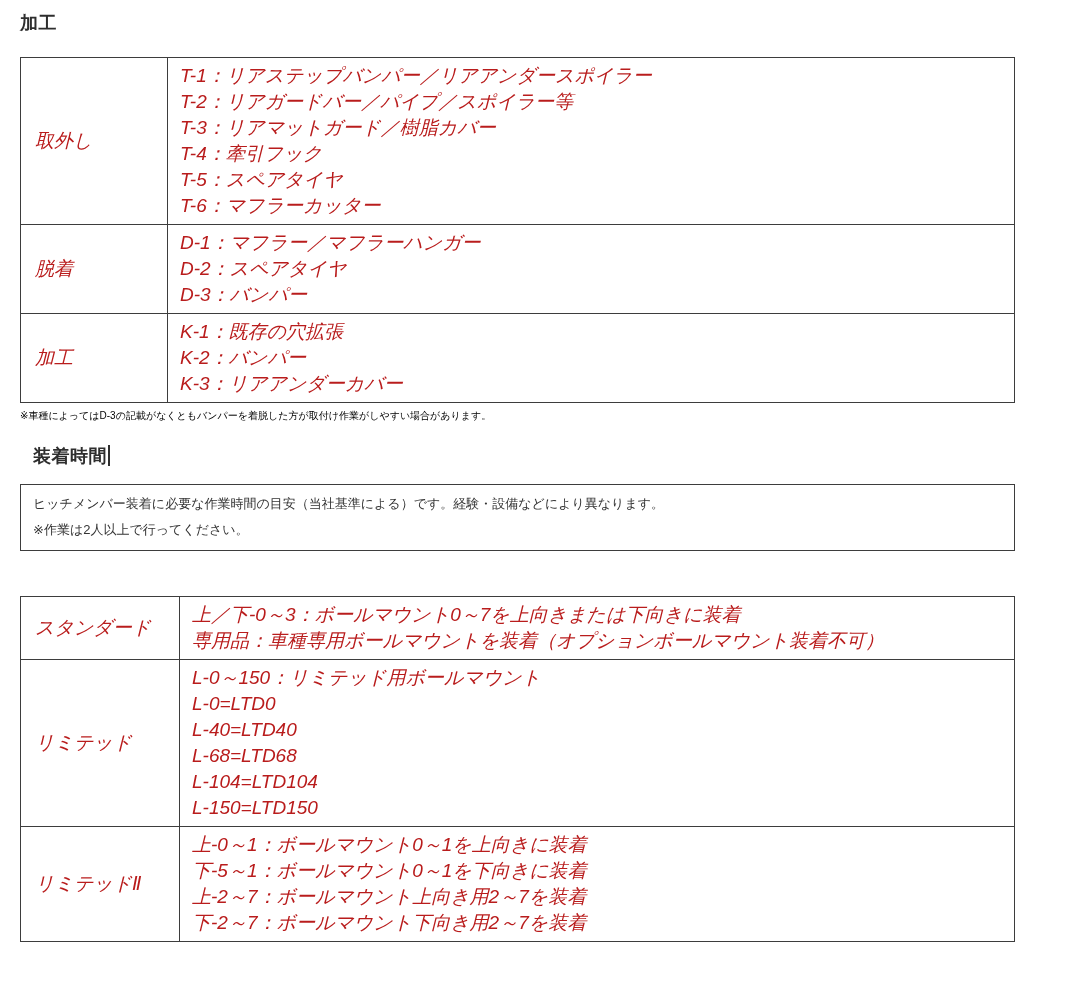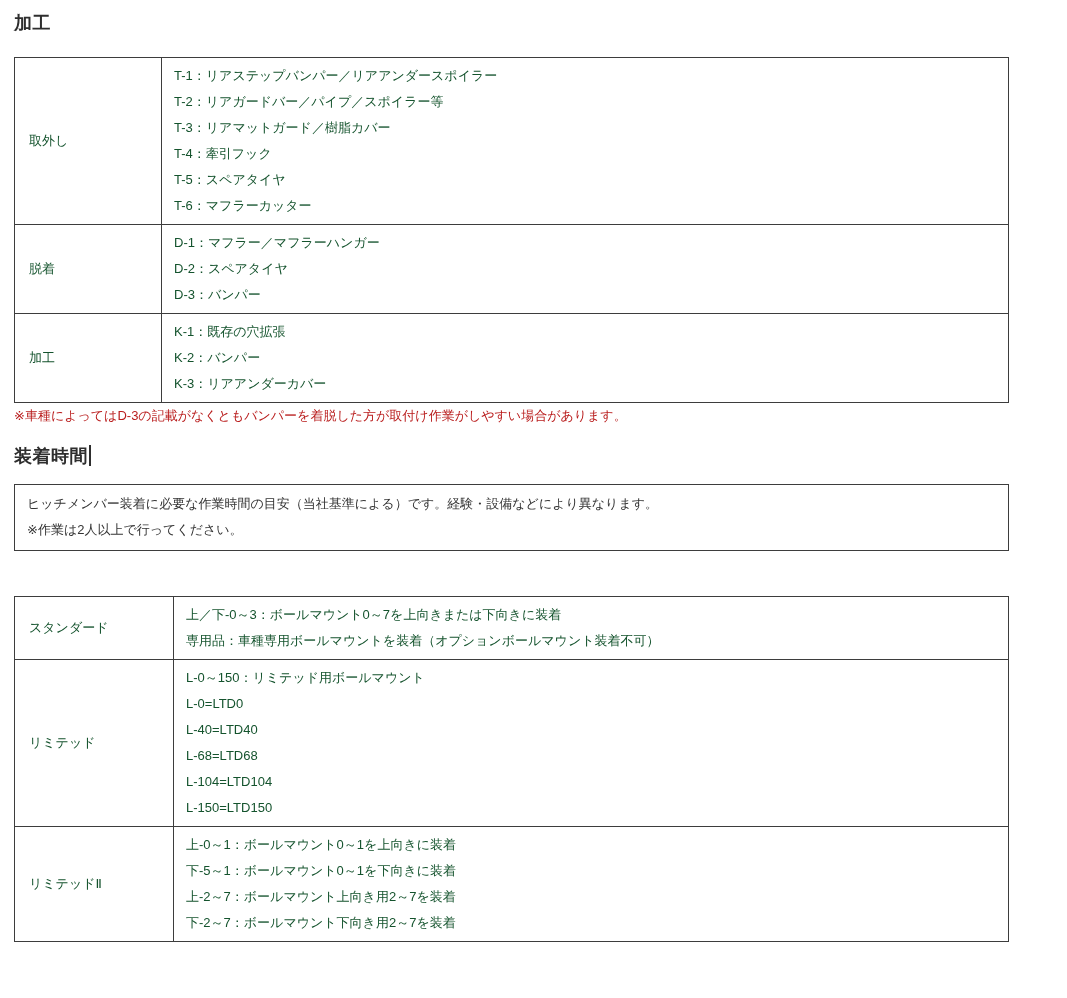--- a/index.html
+++ b/index.html
@@ -8,68 +8,70 @@
     background: #ffffff;
   }
   body {
     width: 1067px;
     height: 998px;
     font-family: "Liberation Sans", "DejaVu Sans", sans-serif;
     color: #333333;
     overflow: hidden;
   }
   .page {
-    padding: 12px 0 0 14px;
+    padding: 12px 0 0 20px;
     box-sizing: border-box;
   }
   .sec-heading {
     font-size: 18px;
     font-weight: bold;
     color: #2e2e2e;
     line-height: 23px;
     margin: 0;
     letter-spacing: 0.5px;
   }
   .heading-row {
     display: flex;
     align-items: flex-start;
+    margin-left: 13px;
   }
   .caret {
     display: inline-block;
     width: 2px;
     height: 21px;
     background: #2e2e2e;
     margin-left: 1px;
   }
   table.spec {
     border-collapse: collapse;
     width: 995px;
     table-layout: fixed;
   }
   table.spec td {
     border: 1px solid #3d3d3d;
     vertical-align: middle;
-    font-size: 13px;
-    color: #14532d;
+    font-size: 19px;
+    color: #b91c1c;
+    font-style: italic;
   }
   table.spec td.label-cell {
     padding: 4px 4px 4px 14px;
   }
   table.spec td.content-cell {
     padding: 5px 10px 5px 12px;
   }
   .spec-line {
     line-height: 26px;
     white-space: nowrap;
   }
   .note {
-    font-size: 13px;
+    font-size: 10px;
     line-height: 17px;
     margin-top: 4px;
-    color: #b91c1c;
+    color: #000000;
   }
   .gap-a { height: 22px; }   
   .gap-b { height: 21px; }   
   .gap-c { height: 16px; }   
   .gap-d { height: 26px; }   
   .gap-e { height: 19px; }   
   .info-box {
     box-sizing: border-box;
     width: 995px;
     border: 1px solid #3d3d3d;

